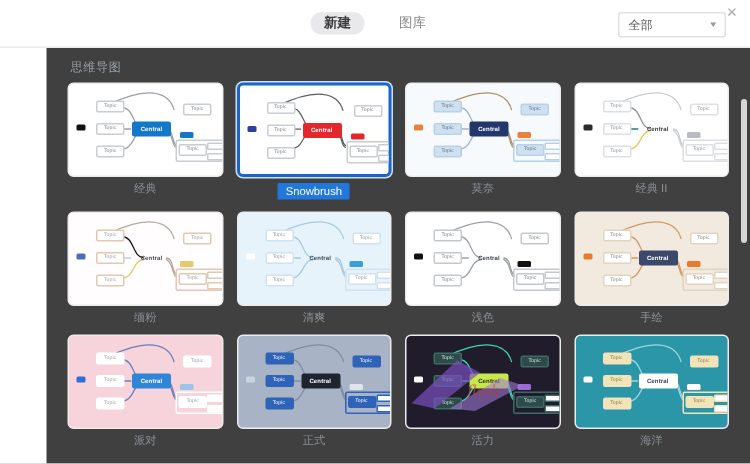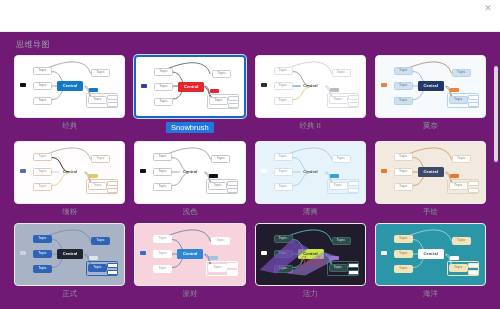--- a/index.html
+++ b/index.html
@@ -31,22 +31,22 @@
     position: absolute; right: 16px; top: 8px;
     width: 72px; height: 17px; border: 1px solid #e0e0e0; border-radius: 2px;
     background: #fff; display: flex; align-items: center;
     padding: 0 6px; justify-content: space-between; cursor: pointer;
   }
   .filter-label { font-size: 8px; color: #555; }
   .caret { font-size: 6px; color: #999; transform: scaleX(1.3); }
 
   
   .body {
-    position: relative; height: 277px; background: #701a75;
-    padding: 7px 14px 0 14px; overflow: hidden;
+    position: relative; height: 277px; background: #404040;
+    padding: 7px 14px 0 14px; overflow: hidden; margin-left: 31px;
   }
   .section-title {
     font-size: 8px; color: #9aa0a6; margin: 0 0 5px 2px; letter-spacing: .5px;
   }
   .grid {
     display: grid; grid-template-columns: repeat(4, 1fr);
     column-gap: 9px; row-gap: 2px;
   }
   .cell { display: flex; flex-direction: column; align-items: center; }
   .card {
@@ -103,20 +103,28 @@
     position: absolute; right: -8px; bottom: -6px; width: 120px; height: 46px;
     pointer-events: none; opacity: .82;
   }
 </style>
 </head>
 <body>
 
 <div class="window">
 
   <div class="header">
+    <div class="tabs">
+      <div class="tab active">新建</div>
+      <div class="tab">图库</div>
+    </div>
+    <div class="filter">
+      <span class="filter-label">全部</span>
+      <span class="caret">▾</span>
+    </div>
     <div class="close-btn">✕</div>
   </div>
 
   <div class="body">
     <div class="section-title">思维导图</div>
     <div class="grid" id="grid">
         <div class="cell">
           <div class="card" style="background: rgb(255, 255, 255);">
             <div class="map">
               <svg viewBox="0 0 110 63" preserveAspectRatio="none">
@@ -162,20 +170,46 @@
               <div class="subbox" style="left: 71px; top: 37px; width: 32px; height: 15px; border-color: rgb(201, 204, 209);"></div>
               <div class="node sub" style="left: 92px; top: 39px; background: rgb(255, 255, 255); color: rgb(181, 185, 189); border-color: rgb(201, 204, 209);"></div>
               <div class="node sub" style="left: 92px; top: 46px; background: rgb(255, 255, 255); color: rgb(181, 185, 189); border-color: rgb(201, 204, 209);"></div>
               <div class="chip" style="left: 5px; top: 27px; width: 6px; height: 4px; background: rgb(45, 63, 158);"></div>
               <div class="chip" style="left: 74px; top: 32px; width: 9px; height: 4px; background: rgb(228, 38, 45);"></div>
             </div>
           </div>
           <div class="card-name selected">Snowbrush</div>
         </div>
         <div class="cell">
+          <div class="card" style="background: rgb(247, 250, 252);">
+            <div class="map">
+              <svg viewBox="0 0 110 63" preserveAspectRatio="none">
+                <path d="M 37 16 C 48 16 45 30 54 31" stroke="#9fb4c6" fill="none" stroke-width="0.9"></path>
+                <path d="M 37 31 L 45 31" stroke="#9fb4c6" fill="none" stroke-width="0.9"></path>
+                <path d="M 37 45 C 48 45 45 33 54 32" stroke="#9fb4c6" fill="none" stroke-width="0.9"></path>
+                <path d="M 29 14 C 55 2 72 4 76 18" stroke="#b08f63" fill="none" stroke-width="0.9"></path>
+                <path d="M 70 31 C 76 31 74 41 78 43" stroke="#b08f63" fill="none" stroke-width="0.9"></path>
+                <path d="M 70 32 C 76 34 74 44 78 44" stroke="#b08f63" fill="none" stroke-width="0.9"></path>
+              </svg>
+              <div class="node topic" style="left: 18px; top: 11px; background: rgb(207, 224, 240); color: rgb(93, 112, 134); border-color: rgb(185, 209, 230);">Topic</div>
+              <div class="node topic" style="left: 18px; top: 26px; background: rgb(207, 224, 240); color: rgb(93, 112, 134); border-color: rgb(185, 209, 230);">Topic</div>
+              <div class="node topic" style="left: 18px; top: 41px; background: rgb(207, 224, 240); color: rgb(93, 112, 134); border-color: rgb(185, 209, 230);">Topic</div>
+              <div class="node central" style="left: 42px; top: 25px; background: rgb(34, 55, 107); color: rgb(255, 255, 255); border-color: rgb(34, 55, 107);">Central</div>
+              <div class="node topic" style="left: 76px; top: 13px; background: rgb(207, 224, 240); color: rgb(93, 112, 134); border-color: rgb(185, 209, 230);">Topic</div>
+              <div class="node topic" style="left: 73px; top: 40px; background: rgb(207, 224, 240); color: rgb(93, 112, 134); border-color: rgb(185, 209, 230);">Topic</div>
+              <div class="subbox" style="left: 71px; top: 37px; width: 32px; height: 15px; border-color: rgb(185, 209, 230);"></div>
+              <div class="node sub" style="left: 92px; top: 39px; background: rgb(255, 255, 255); color: rgb(181, 185, 189); border-color: rgb(185, 209, 230);"></div>
+              <div class="node sub" style="left: 92px; top: 46px; background: rgb(255, 255, 255); color: rgb(181, 185, 189); border-color: rgb(185, 209, 230);"></div>
+              <div class="chip" style="left: 5px; top: 27px; width: 6px; height: 4px; background: rgb(232, 130, 60);"></div>
+              <div class="chip" style="left: 74px; top: 32px; width: 9px; height: 4px; background: rgb(232, 130, 60);"></div>
+            </div>
+          </div>
+          <div class="card-name">莫奈</div>
+        </div>
+        <div class="cell">
           <div class="card" style="background: rgb(255, 255, 255);">
             <div class="map">
               <svg viewBox="0 0 110 63" preserveAspectRatio="none">
                 <path d="M 37 16 C 48 16 45 30 54 31" stroke="#8c8f94" fill="none" stroke-width="0.9"></path>
                 <path d="M 37 31 L 45 31" stroke="#17808b" fill="none" stroke-width="0.9"></path>
                 <path d="M 37 45 C 48 45 45 33 54 32" stroke="#e3c65a" fill="none" stroke-width="0.9"></path>
                 <path d="M 29 14 C 55 2 72 4 76 18" stroke="#c9ccd1" fill="none" stroke-width="0.9"></path>
                 <path d="M 70 31 C 76 31 74 41 78 43" stroke="#c9ccd1" fill="none" stroke-width="0.9"></path>
                 <path d="M 70 32 C 76 34 74 44 78 44" stroke="#c9ccd1" fill="none" stroke-width="0.9"></path>
               </svg>
@@ -188,46 +222,20 @@
               <div class="subbox" style="left: 71px; top: 37px; width: 32px; height: 15px; border-color: rgb(220, 223, 227);"></div>
               <div class="node sub" style="left: 92px; top: 39px; background: rgb(255, 255, 255); color: rgb(181, 185, 189); border-color: rgb(220, 223, 227);"></div>
               <div class="node sub" style="left: 92px; top: 46px; background: rgb(255, 255, 255); color: rgb(181, 185, 189); border-color: rgb(220, 223, 227);"></div>
               <div class="chip" style="left: 5px; top: 27px; width: 6px; height: 4px; background: rgb(43, 43, 43);"></div>
               <div class="chip" style="left: 74px; top: 32px; width: 9px; height: 4px; background: rgb(184, 188, 194);"></div>
             </div>
           </div>
           <div class="card-name">经典 II</div>
         </div>
         <div class="cell">
-          <div class="card" style="background: rgb(247, 250, 252);">
-            <div class="map">
-              <svg viewBox="0 0 110 63" preserveAspectRatio="none">
-                <path d="M 37 16 C 48 16 45 30 54 31" stroke="#9fb4c6" fill="none" stroke-width="0.9"></path>
-                <path d="M 37 31 L 45 31" stroke="#9fb4c6" fill="none" stroke-width="0.9"></path>
-                <path d="M 37 45 C 48 45 45 33 54 32" stroke="#9fb4c6" fill="none" stroke-width="0.9"></path>
-                <path d="M 29 14 C 55 2 72 4 76 18" stroke="#b08f63" fill="none" stroke-width="0.9"></path>
-                <path d="M 70 31 C 76 31 74 41 78 43" stroke="#b08f63" fill="none" stroke-width="0.9"></path>
-                <path d="M 70 32 C 76 34 74 44 78 44" stroke="#b08f63" fill="none" stroke-width="0.9"></path>
-              </svg>
-              <div class="node topic" style="left: 18px; top: 11px; background: rgb(207, 224, 240); color: rgb(93, 112, 134); border-color: rgb(185, 209, 230);">Topic</div>
-              <div class="node topic" style="left: 18px; top: 26px; background: rgb(207, 224, 240); color: rgb(93, 112, 134); border-color: rgb(185, 209, 230);">Topic</div>
-              <div class="node topic" style="left: 18px; top: 41px; background: rgb(207, 224, 240); color: rgb(93, 112, 134); border-color: rgb(185, 209, 230);">Topic</div>
-              <div class="node central" style="left: 42px; top: 25px; background: rgb(34, 55, 107); color: rgb(255, 255, 255); border-color: rgb(34, 55, 107);">Central</div>
-              <div class="node topic" style="left: 76px; top: 13px; background: rgb(207, 224, 240); color: rgb(93, 112, 134); border-color: rgb(185, 209, 230);">Topic</div>
-              <div class="node topic" style="left: 73px; top: 40px; background: rgb(207, 224, 240); color: rgb(93, 112, 134); border-color: rgb(185, 209, 230);">Topic</div>
-              <div class="subbox" style="left: 71px; top: 37px; width: 32px; height: 15px; border-color: rgb(185, 209, 230);"></div>
-              <div class="node sub" style="left: 92px; top: 39px; background: rgb(255, 255, 255); color: rgb(181, 185, 189); border-color: rgb(185, 209, 230);"></div>
-              <div class="node sub" style="left: 92px; top: 46px; background: rgb(255, 255, 255); color: rgb(181, 185, 189); border-color: rgb(185, 209, 230);"></div>
-              <div class="chip" style="left: 5px; top: 27px; width: 6px; height: 4px; background: rgb(232, 130, 60);"></div>
-              <div class="chip" style="left: 74px; top: 32px; width: 9px; height: 4px; background: rgb(232, 130, 60);"></div>
-            </div>
-          </div>
-          <div class="card-name">莫奈</div>
-        </div>
-        <div class="cell">
           <div class="card" style="background: rgb(255, 253, 253);">
             <div class="map">
               <svg viewBox="0 0 110 63" preserveAspectRatio="none">
                 <path d="M 37 16 C 48 16 45 30 54 31" stroke="#111111" fill="none" stroke-width="0.9"></path>
                 <path d="M 37 31 L 45 31" stroke="#b8cfdd" fill="none" stroke-width="0.9"></path>
                 <path d="M 37 45 C 48 45 45 33 54 32" stroke="#e8c96a" fill="none" stroke-width="0.9"></path>
                 <path d="M 29 14 C 55 2 72 4 76 18" stroke="#b9a79a" fill="none" stroke-width="0.9"></path>
                 <path d="M 70 31 C 76 31 74 41 78 43" stroke="#b9a79a" fill="none" stroke-width="0.9"></path>
                 <path d="M 70 32 C 76 34 74 44 78 44" stroke="#b9a79a" fill="none" stroke-width="0.9"></path>
               </svg>
@@ -240,20 +248,46 @@
               <div class="subbox" style="left: 71px; top: 37px; width: 32px; height: 15px; border-color: rgb(226, 199, 180);"></div>
               <div class="node sub" style="left: 92px; top: 39px; background: rgb(255, 255, 255); color: rgb(181, 185, 189); border-color: rgb(226, 199, 180);"></div>
               <div class="node sub" style="left: 92px; top: 46px; background: rgb(255, 255, 255); color: rgb(181, 185, 189); border-color: rgb(226, 199, 180);"></div>
               <div class="chip" style="left: 5px; top: 27px; width: 6px; height: 4px; background: rgb(74, 111, 181);"></div>
               <div class="chip" style="left: 74px; top: 32px; width: 9px; height: 4px; background: rgb(232, 201, 106);"></div>
             </div>
           </div>
           <div class="card-name">缅粉</div>
         </div>
         <div class="cell">
+          <div class="card" style="background: rgb(231, 243, 251);">
+            <div class="map">
+              <svg viewBox="0 0 110 63" preserveAspectRatio="none">
+                <path d="M 37 16 C 48 16 45 30 54 31" stroke="#a7cade" fill="none" stroke-width="0.9"></path>
+                <path d="M 37 31 L 45 31" stroke="#a7cade" fill="none" stroke-width="0.9"></path>
+                <path d="M 37 45 C 48 45 45 33 54 32" stroke="#a7cade" fill="none" stroke-width="0.9"></path>
+                <path d="M 29 14 C 55 2 72 4 76 18" stroke="#a7cade" fill="none" stroke-width="0.9"></path>
+                <path d="M 70 31 C 76 31 74 41 78 43" stroke="#a7cade" fill="none" stroke-width="0.9"></path>
+                <path d="M 70 32 C 76 34 74 44 78 44" stroke="#a7cade" fill="none" stroke-width="0.9"></path>
+              </svg>
+              <div class="node topic" style="left: 18px; top: 11px; background: rgb(255, 255, 255); color: rgb(138, 154, 166); border-color: rgb(207, 226, 238);">Topic</div>
+              <div class="node topic" style="left: 18px; top: 26px; background: rgb(255, 255, 255); color: rgb(138, 154, 166); border-color: rgb(207, 226, 238);">Topic</div>
+              <div class="node topic" style="left: 18px; top: 41px; background: rgb(255, 255, 255); color: rgb(138, 154, 166); border-color: rgb(207, 226, 238);">Topic</div>
+              <div class="node central" style="left: 42px; top: 25px; background: transparent; color: rgb(59, 74, 85); border: none;">Central</div>
+              <div class="node topic" style="left: 76px; top: 13px; background: rgb(255, 255, 255); color: rgb(138, 154, 166); border-color: rgb(207, 226, 238);">Topic</div>
+              <div class="node topic" style="left: 73px; top: 40px; background: rgb(255, 255, 255); color: rgb(138, 154, 166); border-color: rgb(207, 226, 238);">Topic</div>
+              <div class="subbox" style="left: 71px; top: 37px; width: 32px; height: 15px; border-color: rgb(207, 226, 238);"></div>
+              <div class="node sub" style="left: 92px; top: 39px; background: rgb(255, 255, 255); color: rgb(181, 185, 189); border-color: rgb(207, 226, 238);"></div>
+              <div class="node sub" style="left: 92px; top: 46px; background: rgb(255, 255, 255); color: rgb(181, 185, 189); border-color: rgb(207, 226, 238);"></div>
+              <div class="chip" style="left: 5px; top: 27px; width: 6px; height: 4px; background: rgb(255, 255, 255);"></div>
+              <div class="chip" style="left: 74px; top: 32px; width: 9px; height: 4px; background: rgb(58, 159, 214);"></div>
+            </div>
+          </div>
+          <div class="card-name">清爽</div>
+        </div>
+        <div class="cell">
           <div class="card" style="background: rgb(255, 255, 255);">
             <div class="map">
               <svg viewBox="0 0 110 63" preserveAspectRatio="none">
                 <path d="M 37 16 C 48 16 45 30 54 31" stroke="#9aa0a6" fill="none" stroke-width="0.9"></path>
                 <path d="M 37 31 L 45 31" stroke="#9aa0a6" fill="none" stroke-width="0.9"></path>
                 <path d="M 37 45 C 48 45 45 33 54 32" stroke="#9aa0a6" fill="none" stroke-width="0.9"></path>
                 <path d="M 29 14 C 55 2 72 4 76 18" stroke="#9aa0a6" fill="none" stroke-width="0.9"></path>
                 <path d="M 70 31 C 76 31 74 41 78 43" stroke="#9aa0a6" fill="none" stroke-width="0.9"></path>
                 <path d="M 70 32 C 76 34 74 44 78 44" stroke="#9aa0a6" fill="none" stroke-width="0.9"></path>
               </svg>
@@ -266,46 +300,20 @@
               <div class="subbox" style="left: 71px; top: 37px; width: 32px; height: 15px; border-color: rgb(196, 200, 205);"></div>
               <div class="node sub" style="left: 92px; top: 39px; background: rgb(255, 255, 255); color: rgb(181, 185, 189); border-color: rgb(196, 200, 205);"></div>
               <div class="node sub" style="left: 92px; top: 46px; background: rgb(255, 255, 255); color: rgb(181, 185, 189); border-color: rgb(196, 200, 205);"></div>
               <div class="chip" style="left: 5px; top: 27px; width: 6px; height: 4px; background: rgb(17, 17, 17);"></div>
               <div class="chip" style="left: 74px; top: 32px; width: 9px; height: 4px; background: rgb(17, 17, 17);"></div>
             </div>
           </div>
           <div class="card-name">浅色</div>
         </div>
         <div class="cell">
-          <div class="card" style="background: rgb(231, 243, 251);">
-            <div class="map">
-              <svg viewBox="0 0 110 63" preserveAspectRatio="none">
-                <path d="M 37 16 C 48 16 45 30 54 31" stroke="#a7cade" fill="none" stroke-width="0.9"></path>
-                <path d="M 37 31 L 45 31" stroke="#a7cade" fill="none" stroke-width="0.9"></path>
-                <path d="M 37 45 C 48 45 45 33 54 32" stroke="#a7cade" fill="none" stroke-width="0.9"></path>
-                <path d="M 29 14 C 55 2 72 4 76 18" stroke="#a7cade" fill="none" stroke-width="0.9"></path>
-                <path d="M 70 31 C 76 31 74 41 78 43" stroke="#a7cade" fill="none" stroke-width="0.9"></path>
-                <path d="M 70 32 C 76 34 74 44 78 44" stroke="#a7cade" fill="none" stroke-width="0.9"></path>
-              </svg>
-              <div class="node topic" style="left: 18px; top: 11px; background: rgb(255, 255, 255); color: rgb(138, 154, 166); border-color: rgb(207, 226, 238);">Topic</div>
-              <div class="node topic" style="left: 18px; top: 26px; background: rgb(255, 255, 255); color: rgb(138, 154, 166); border-color: rgb(207, 226, 238);">Topic</div>
-              <div class="node topic" style="left: 18px; top: 41px; background: rgb(255, 255, 255); color: rgb(138, 154, 166); border-color: rgb(207, 226, 238);">Topic</div>
-              <div class="node central" style="left: 42px; top: 25px; background: transparent; color: rgb(59, 74, 85); border: none;">Central</div>
-              <div class="node topic" style="left: 76px; top: 13px; background: rgb(255, 255, 255); color: rgb(138, 154, 166); border-color: rgb(207, 226, 238);">Topic</div>
-              <div class="node topic" style="left: 73px; top: 40px; background: rgb(255, 255, 255); color: rgb(138, 154, 166); border-color: rgb(207, 226, 238);">Topic</div>
-              <div class="subbox" style="left: 71px; top: 37px; width: 32px; height: 15px; border-color: rgb(207, 226, 238);"></div>
-              <div class="node sub" style="left: 92px; top: 39px; background: rgb(255, 255, 255); color: rgb(181, 185, 189); border-color: rgb(207, 226, 238);"></div>
-              <div class="node sub" style="left: 92px; top: 46px; background: rgb(255, 255, 255); color: rgb(181, 185, 189); border-color: rgb(207, 226, 238);"></div>
-              <div class="chip" style="left: 5px; top: 27px; width: 6px; height: 4px; background: rgb(255, 255, 255);"></div>
-              <div class="chip" style="left: 74px; top: 32px; width: 9px; height: 4px; background: rgb(58, 159, 214);"></div>
-            </div>
-          </div>
-          <div class="card-name">清爽</div>
-        </div>
-        <div class="cell">
           <div class="card" style="background: rgb(242, 234, 222);">
             <div class="map">
               <svg viewBox="0 0 110 63" preserveAspectRatio="none">
                 <path d="M 37 16 C 48 16 45 30 54 31" stroke="#d09a62" fill="none" stroke-width="0.9"></path>
                 <path d="M 37 31 L 45 31" stroke="#d09a62" fill="none" stroke-width="0.9"></path>
                 <path d="M 37 45 C 48 45 45 33 54 32" stroke="#d09a62" fill="none" stroke-width="0.9"></path>
                 <path d="M 29 14 C 55 2 72 4 76 18" stroke="#d09a62" fill="none" stroke-width="0.9"></path>
                 <path d="M 70 31 C 76 31 74 41 78 43" stroke="#d09a62" fill="none" stroke-width="0.9"></path>
                 <path d="M 70 32 C 76 34 74 44 78 44" stroke="#d09a62" fill="none" stroke-width="0.9"></path>
               </svg>
@@ -318,20 +326,46 @@
               <div class="subbox" style="left: 71px; top: 37px; width: 32px; height: 15px; border-color: rgb(224, 213, 195);"></div>
               <div class="node sub" style="left: 92px; top: 39px; background: rgb(255, 255, 255); color: rgb(181, 185, 189); border-color: rgb(224, 213, 195);"></div>
               <div class="node sub" style="left: 92px; top: 46px; background: rgb(255, 255, 255); color: rgb(181, 185, 189); border-color: rgb(224, 213, 195);"></div>
               <div class="chip" style="left: 5px; top: 27px; width: 6px; height: 4px; background: rgb(232, 121, 46);"></div>
               <div class="chip" style="left: 74px; top: 32px; width: 9px; height: 4px; background: rgb(232, 121, 46);"></div>
             </div>
           </div>
           <div class="card-name">手绘</div>
         </div>
         <div class="cell">
+          <div class="card" style="background: rgb(247, 211, 220);">
+            <div class="map">
+              <svg viewBox="0 0 110 63" preserveAspectRatio="none">
+                <path d="M 37 16 C 48 16 45 30 54 31" stroke="#6a7fb5" fill="none" stroke-width="0.9"></path>
+                <path d="M 37 31 L 45 31" stroke="#6a7fb5" fill="none" stroke-width="0.9"></path>
+                <path d="M 37 45 C 48 45 45 33 54 32" stroke="#6a7fb5" fill="none" stroke-width="0.9"></path>
+                <path d="M 29 14 C 55 2 72 4 76 18" stroke="#6a7fb5" fill="none" stroke-width="0.9"></path>
+                <path d="M 70 31 C 76 31 74 41 78 43" stroke="#6a7fb5" fill="none" stroke-width="0.9"></path>
+                <path d="M 70 32 C 76 34 74 44 78 44" stroke="#6a7fb5" fill="none" stroke-width="0.9"></path>
+              </svg>
+              <div class="node topic" style="left: 18px; top: 11px; background: rgb(255, 255, 255); color: rgb(154, 160, 166); border-color: rgb(255, 255, 255);">Topic</div>
+              <div class="node topic" style="left: 18px; top: 26px; background: rgb(255, 255, 255); color: rgb(154, 160, 166); border-color: rgb(255, 255, 255);">Topic</div>
+              <div class="node topic" style="left: 18px; top: 41px; background: rgb(255, 255, 255); color: rgb(154, 160, 166); border-color: rgb(255, 255, 255);">Topic</div>
+              <div class="node central" style="left: 42px; top: 25px; background: rgb(47, 134, 214); color: rgb(255, 255, 255); border-color: rgb(47, 134, 214);">Central</div>
+              <div class="node topic" style="left: 76px; top: 13px; background: rgb(255, 255, 255); color: rgb(154, 160, 166); border-color: rgb(255, 255, 255);">Topic</div>
+              <div class="node topic" style="left: 73px; top: 40px; background: rgb(255, 255, 255); color: rgb(154, 160, 166); border-color: rgb(255, 255, 255);">Topic</div>
+              <div class="subbox" style="left: 71px; top: 37px; width: 32px; height: 15px; border-color: rgb(255, 255, 255);"></div>
+              <div class="node sub" style="left: 92px; top: 39px; background: rgb(255, 255, 255); color: rgb(181, 185, 189); border-color: rgb(255, 255, 255);"></div>
+              <div class="node sub" style="left: 92px; top: 46px; background: rgb(255, 255, 255); color: rgb(181, 185, 189); border-color: rgb(255, 255, 255);"></div>
+              <div class="chip" style="left: 5px; top: 27px; width: 6px; height: 4px; background: rgb(47, 111, 214);"></div>
+              <div class="chip" style="left: 74px; top: 32px; width: 9px; height: 4px; background: rgb(159, 194, 232);"></div>
+            </div>
+          </div>
+          <div class="card-name">派对</div>
+        </div>
+        <div class="cell">
           <div class="card" style="background: rgb(168, 179, 198);">
             <div class="map">
               <svg viewBox="0 0 110 63" preserveAspectRatio="none">
                 <path d="M 37 16 C 48 16 45 30 54 31" stroke="#7f8da3" fill="none" stroke-width="0.9"></path>
                 <path d="M 37 31 L 45 31" stroke="#7f8da3" fill="none" stroke-width="0.9"></path>
                 <path d="M 37 45 C 48 45 45 33 54 32" stroke="#7f8da3" fill="none" stroke-width="0.9"></path>
                 <path d="M 29 14 C 55 2 72 4 76 18" stroke="#7f8da3" fill="none" stroke-width="0.9"></path>
                 <path d="M 70 31 C 76 31 74 41 78 43" stroke="#7f8da3" fill="none" stroke-width="0.9"></path>
                 <path d="M 70 32 C 76 34 74 44 78 44" stroke="#7f8da3" fill="none" stroke-width="0.9"></path>
               </svg>
@@ -342,46 +376,20 @@
               <div class="node topic" style="left: 76px; top: 13px; background: rgb(47, 99, 184); color: rgb(255, 255, 255); border-color: rgb(47, 99, 184);">Topic</div>
               <div class="node topic" style="left: 73px; top: 40px; background: rgb(47, 99, 184); color: rgb(255, 255, 255); border-color: rgb(47, 99, 184);">Topic</div>
               <div class="subbox" style="left: 71px; top: 37px; width: 32px; height: 15px; border-color: rgb(47, 99, 184);"></div>
               <div class="node sub" style="left: 92px; top: 39px; background: rgb(255, 255, 255); color: rgb(181, 185, 189); border-color: rgb(47, 99, 184);"></div>
               <div class="node sub" style="left: 92px; top: 46px; background: rgb(255, 255, 255); color: rgb(181, 185, 189); border-color: rgb(47, 99, 184);"></div>
               <div class="chip" style="left: 5px; top: 27px; width: 6px; height: 4px; background: rgb(203, 211, 222);"></div>
               <div class="chip" style="left: 74px; top: 32px; width: 9px; height: 4px; background: rgb(223, 228, 234);"></div>
             </div>
           </div>
           <div class="card-name">正式</div>
-        </div>
-        <div class="cell">
-          <div class="card" style="background: rgb(247, 211, 220);">
-            <div class="map">
-              <svg viewBox="0 0 110 63" preserveAspectRatio="none">
-                <path d="M 37 16 C 48 16 45 30 54 31" stroke="#6a7fb5" fill="none" stroke-width="0.9"></path>
-                <path d="M 37 31 L 45 31" stroke="#6a7fb5" fill="none" stroke-width="0.9"></path>
-                <path d="M 37 45 C 48 45 45 33 54 32" stroke="#6a7fb5" fill="none" stroke-width="0.9"></path>
-                <path d="M 29 14 C 55 2 72 4 76 18" stroke="#6a7fb5" fill="none" stroke-width="0.9"></path>
-                <path d="M 70 31 C 76 31 74 41 78 43" stroke="#6a7fb5" fill="none" stroke-width="0.9"></path>
-                <path d="M 70 32 C 76 34 74 44 78 44" stroke="#6a7fb5" fill="none" stroke-width="0.9"></path>
-              </svg>
-              <div class="node topic" style="left: 18px; top: 11px; background: rgb(255, 255, 255); color: rgb(154, 160, 166); border-color: rgb(255, 255, 255);">Topic</div>
-              <div class="node topic" style="left: 18px; top: 26px; background: rgb(255, 255, 255); color: rgb(154, 160, 166); border-color: rgb(255, 255, 255);">Topic</div>
-              <div class="node topic" style="left: 18px; top: 41px; background: rgb(255, 255, 255); color: rgb(154, 160, 166); border-color: rgb(255, 255, 255);">Topic</div>
-              <div class="node central" style="left: 42px; top: 25px; background: rgb(47, 134, 214); color: rgb(255, 255, 255); border-color: rgb(47, 134, 214);">Central</div>
-              <div class="node topic" style="left: 76px; top: 13px; background: rgb(255, 255, 255); color: rgb(154, 160, 166); border-color: rgb(255, 255, 255);">Topic</div>
-              <div class="node topic" style="left: 73px; top: 40px; background: rgb(255, 255, 255); color: rgb(154, 160, 166); border-color: rgb(255, 255, 255);">Topic</div>
-              <div class="subbox" style="left: 71px; top: 37px; width: 32px; height: 15px; border-color: rgb(255, 255, 255);"></div>
-              <div class="node sub" style="left: 92px; top: 39px; background: rgb(255, 255, 255); color: rgb(181, 185, 189); border-color: rgb(255, 255, 255);"></div>
-              <div class="node sub" style="left: 92px; top: 46px; background: rgb(255, 255, 255); color: rgb(181, 185, 189); border-color: rgb(255, 255, 255);"></div>
-              <div class="chip" style="left: 5px; top: 27px; width: 6px; height: 4px; background: rgb(47, 111, 214);"></div>
-              <div class="chip" style="left: 74px; top: 32px; width: 9px; height: 4px; background: rgb(159, 194, 232);"></div>
-            </div>
-          </div>
-          <div class="card-name">派对</div>
         </div>
         <div class="cell">
           <div class="card" style="background: rgb(33, 28, 43);">
             <div class="map">
               <svg viewBox="0 0 110 63" preserveAspectRatio="none">
                 <path d="M 37 16 C 48 16 45 30 54 31" stroke="#3fd6b0" fill="none" stroke-width="0.9"></path>
                 <path d="M 37 31 L 45 31" stroke="#3fd6b0" fill="none" stroke-width="0.9"></path>
                 <path d="M 37 45 C 48 45 45 33 54 32" stroke="#3fd6b0" fill="none" stroke-width="0.9"></path>
                 <path d="M 29 14 C 55 2 72 4 76 18" stroke="#3fd6b0" fill="none" stroke-width="0.9"></path>
                 <path d="M 70 31 C 76 31 74 41 78 43" stroke="#3fd6b0" fill="none" stroke-width="0.9"></path>

